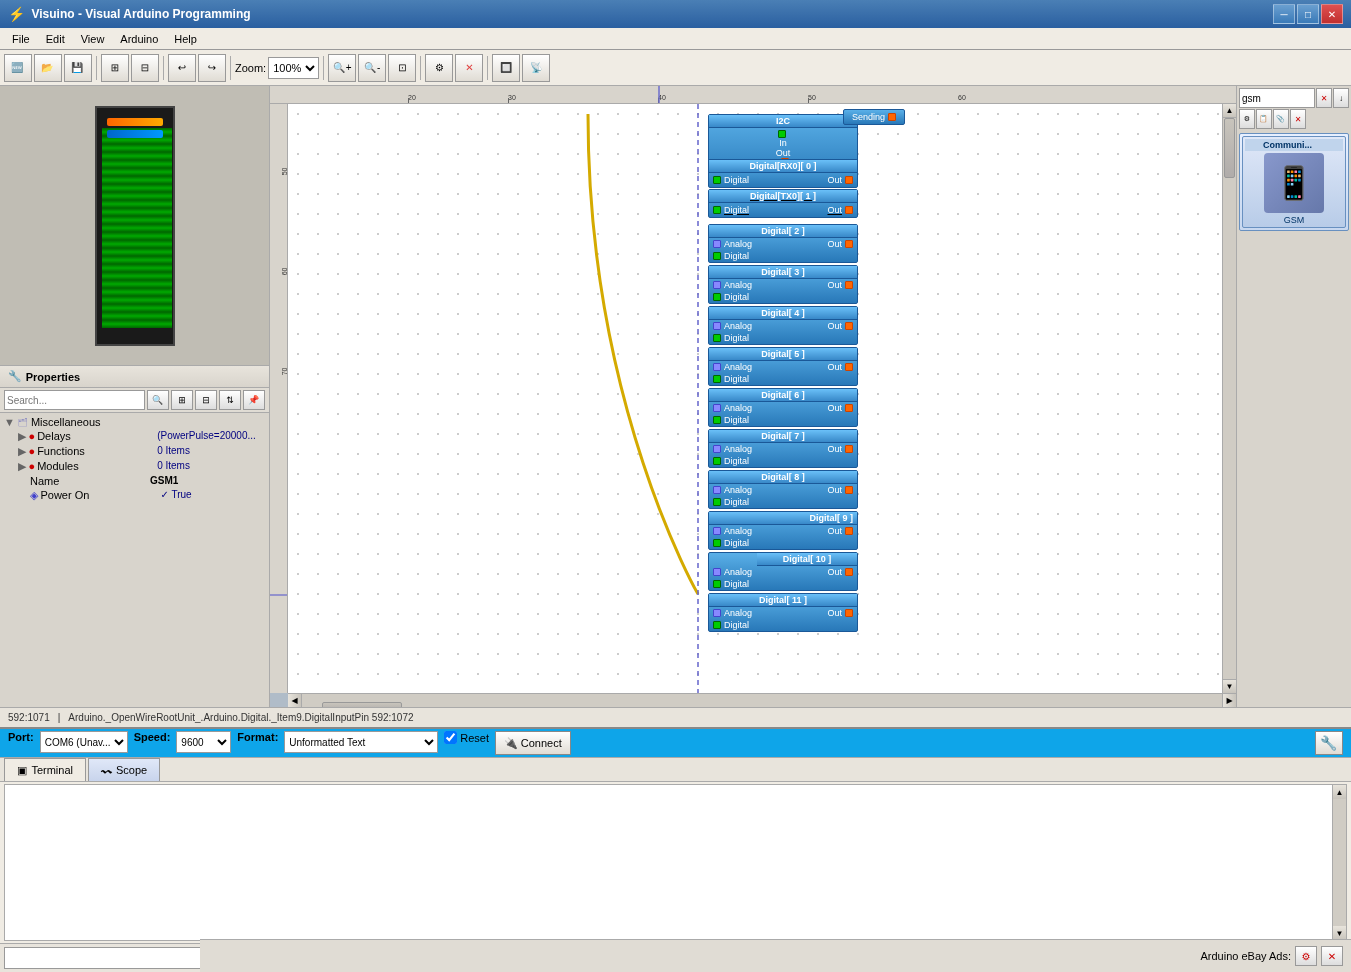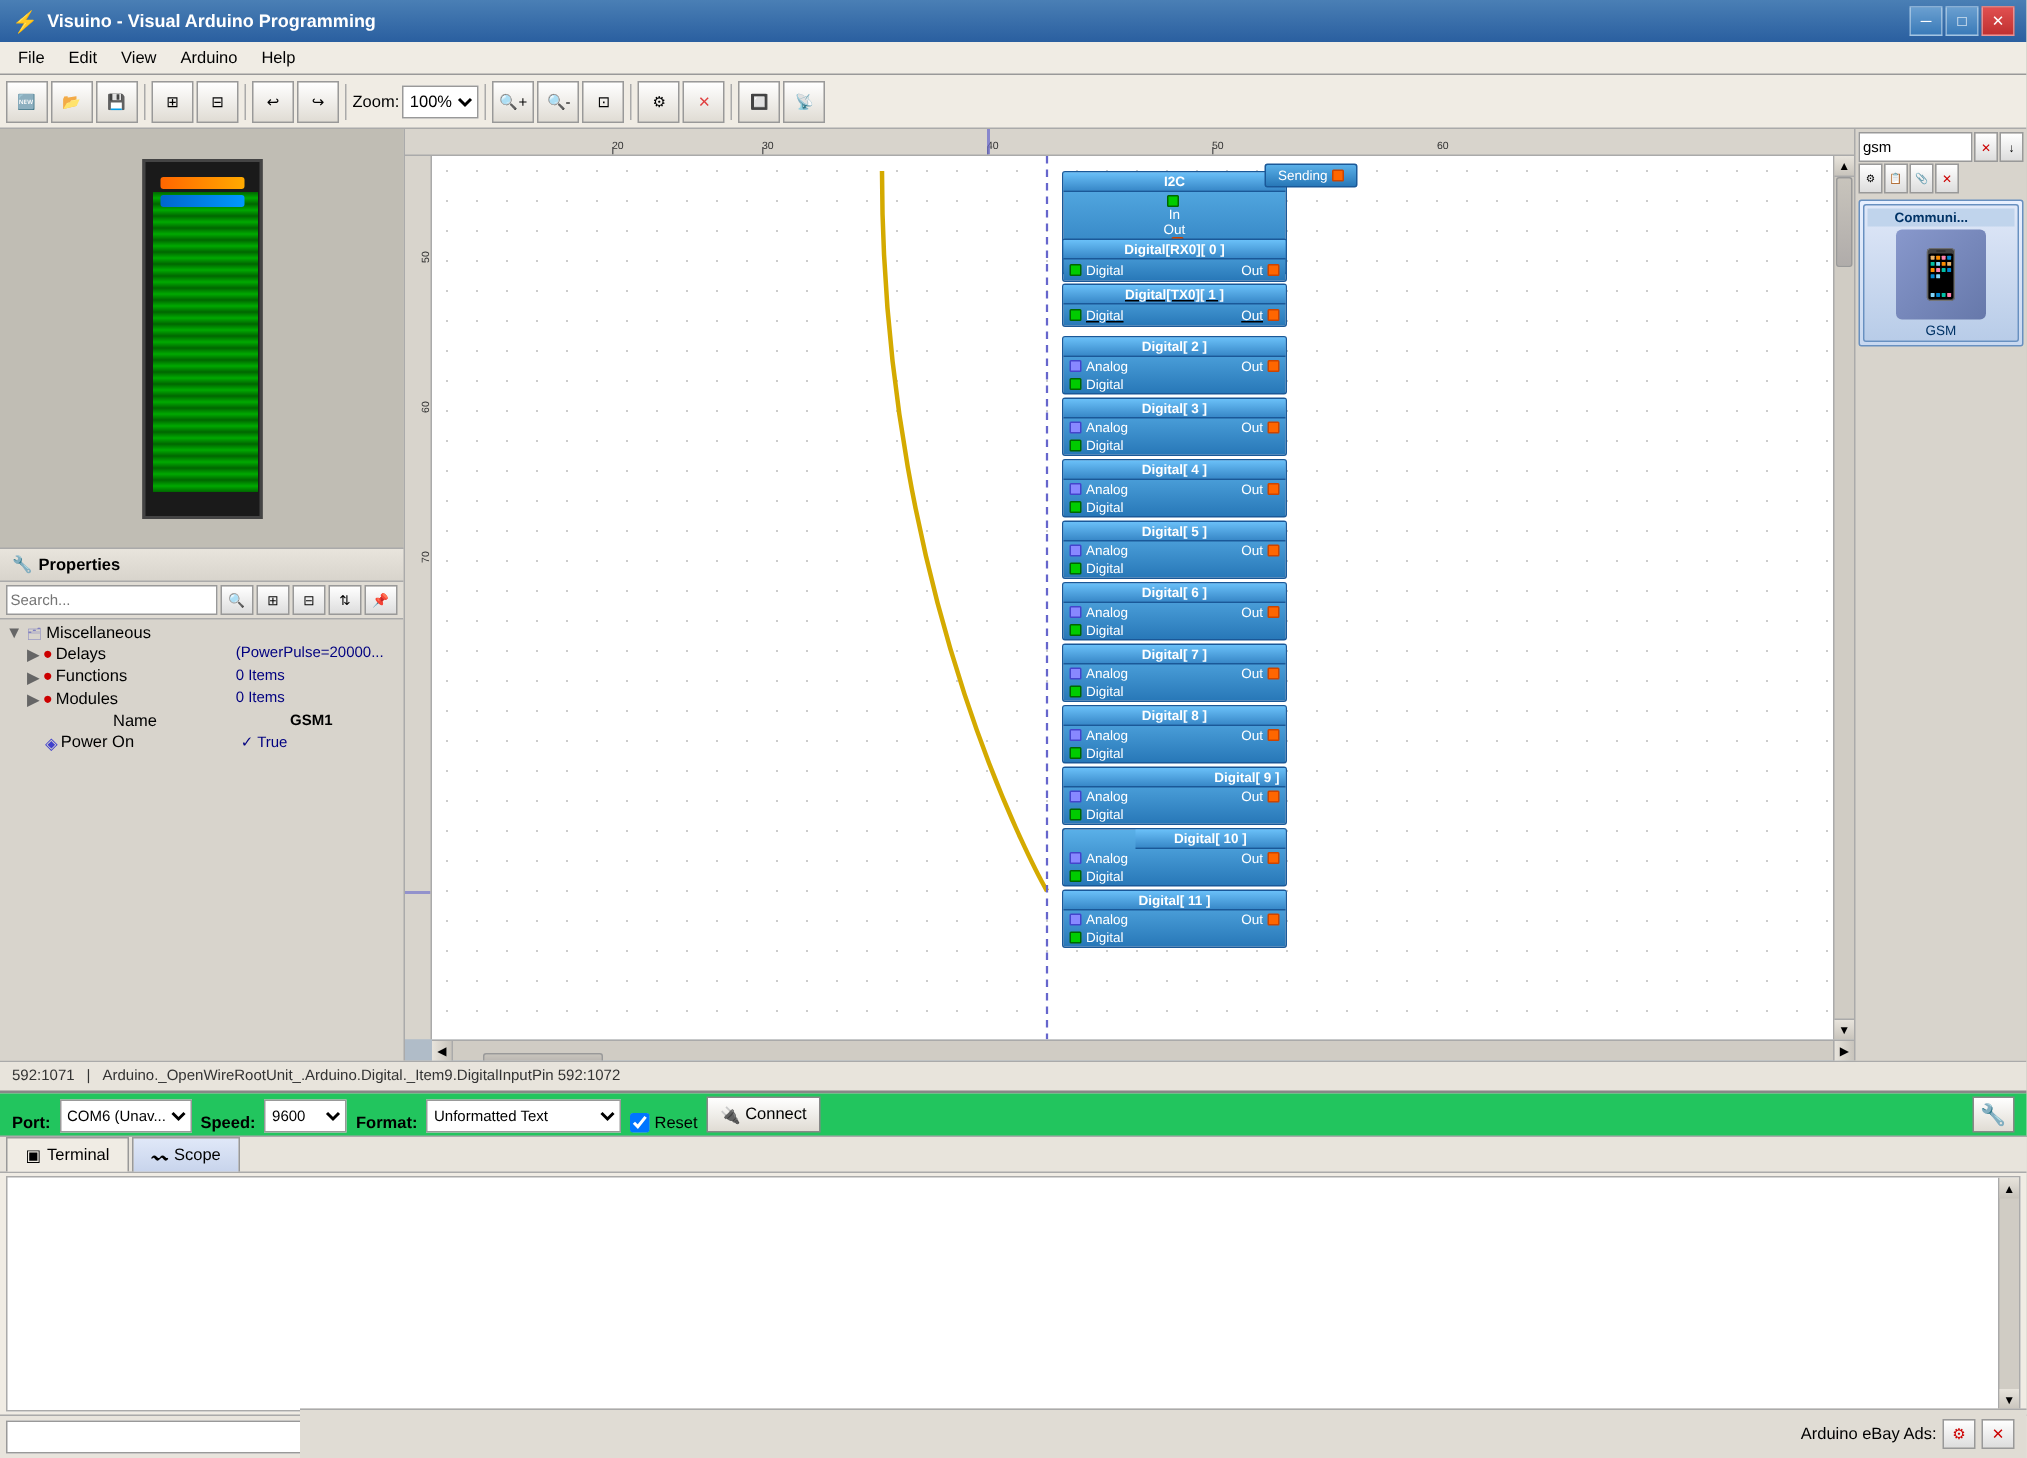--- a/index.html
+++ b/index.html
@@ -202,21 +202,21 @@
           <span class="prop-value">0 Items</span>
         </div>
 
         <div class="prop-row" style="padding-left:16px;">
           <span class="expand-icon">▶</span>
           <span style="color:#cc0000; margin-right:2px;">●</span>
           <span class="prop-label">Modules</span>
           <span class="prop-value">0 Items</span>
         </div>
 
-        <div class="prop-row" style="padding-left:16px;text-align:center;">
+        <div class="prop-row" style="padding-left:16px;">
           <span style="width:12px;"></span>
           <span class="prop-label">Name</span>
           <span class="prop-value" style="font-weight:bold; color:#000;">GSM1</span>
         </div>
 
         <div class="prop-row" style="padding-left:16px;">
           <span style="width:12px;"></span>
           <span style="color:#4040cc; margin-right:2px;">◈</span>
           <span class="prop-label">Power On</span>
           <span class="prop-value">✓ True</span>
@@ -496,32 +496,32 @@
 </div>
 
 <div id="status-bar" style="height:20px; background:#e8e4dc; border-top:1px solid #aaa; display:flex; align-items:center; padding:0 8px; font-size:10px; color:#333;">
   <span>592:1071</span>
   <span style="margin:0 8px;">|</span>
   <span>Arduino._OpenWireRootUnit_.Arduino.Digital._Item9.DigitalInputPin 592:1072</span>
 </div>
 
 <div id="bottom-panel" style="height:245px; background:#f0ece4; border-top:2px solid #888; display:flex; flex-direction:column;">
 
-  <div id="bottom-toolbar" style="display:flex; align-items:flex-end; padding:2px 8px; gap:6px; background:#22c55e; border-bottom:1px solid #aaa; flex-wrap:nowrap;">
+  <div id="bottom-toolbar" style="display:flex; align-items:flex-start; padding:2px 8px; gap:6px; background:#0ea5e9; border-bottom:1px solid #aaa; flex-wrap:nowrap;">
     <span class="port-label">Port:</span>
     <select class="port-select" style="height:22px; font-size:10px; border:1px solid #999; background:white;">
       <option>COM6 (Unav...</option>
     </select>
     <span style="font-size:11px; font-weight:bold;">Speed:</span>
     <select class="speed-select" style="height:22px; font-size:10px; border:1px solid #999; background:white;">
       <option>9600</option>
       <option>115200</option>
     </select>
     <span style="font-size:11px; font-weight:bold;">Format:</span>
-    <select class="format-select" style="height:22px; font-size:10px; border:1px solid #999; background:white; width:130px;">
+    <select class="format-select" style="height:22px; font-size:10px; border:1px solid #999; background:white; width:154px;">
       <option>Unformatted Text</option>
     </select>
     <label class="check-label">
       <input type="checkbox" checked="" style="">
       <span>Reset</span>
     </label>
     <button class="connect-btn" style="height:24px; padding:0 8px; background:linear-gradient(to bottom,#fff,#e0dcd4); border:1px solid #888; cursor:pointer; font-size:11px; display:flex; align-items:center; gap:3px;">
       <span>🔌</span>
       <span>Connect</span>
     </button>

